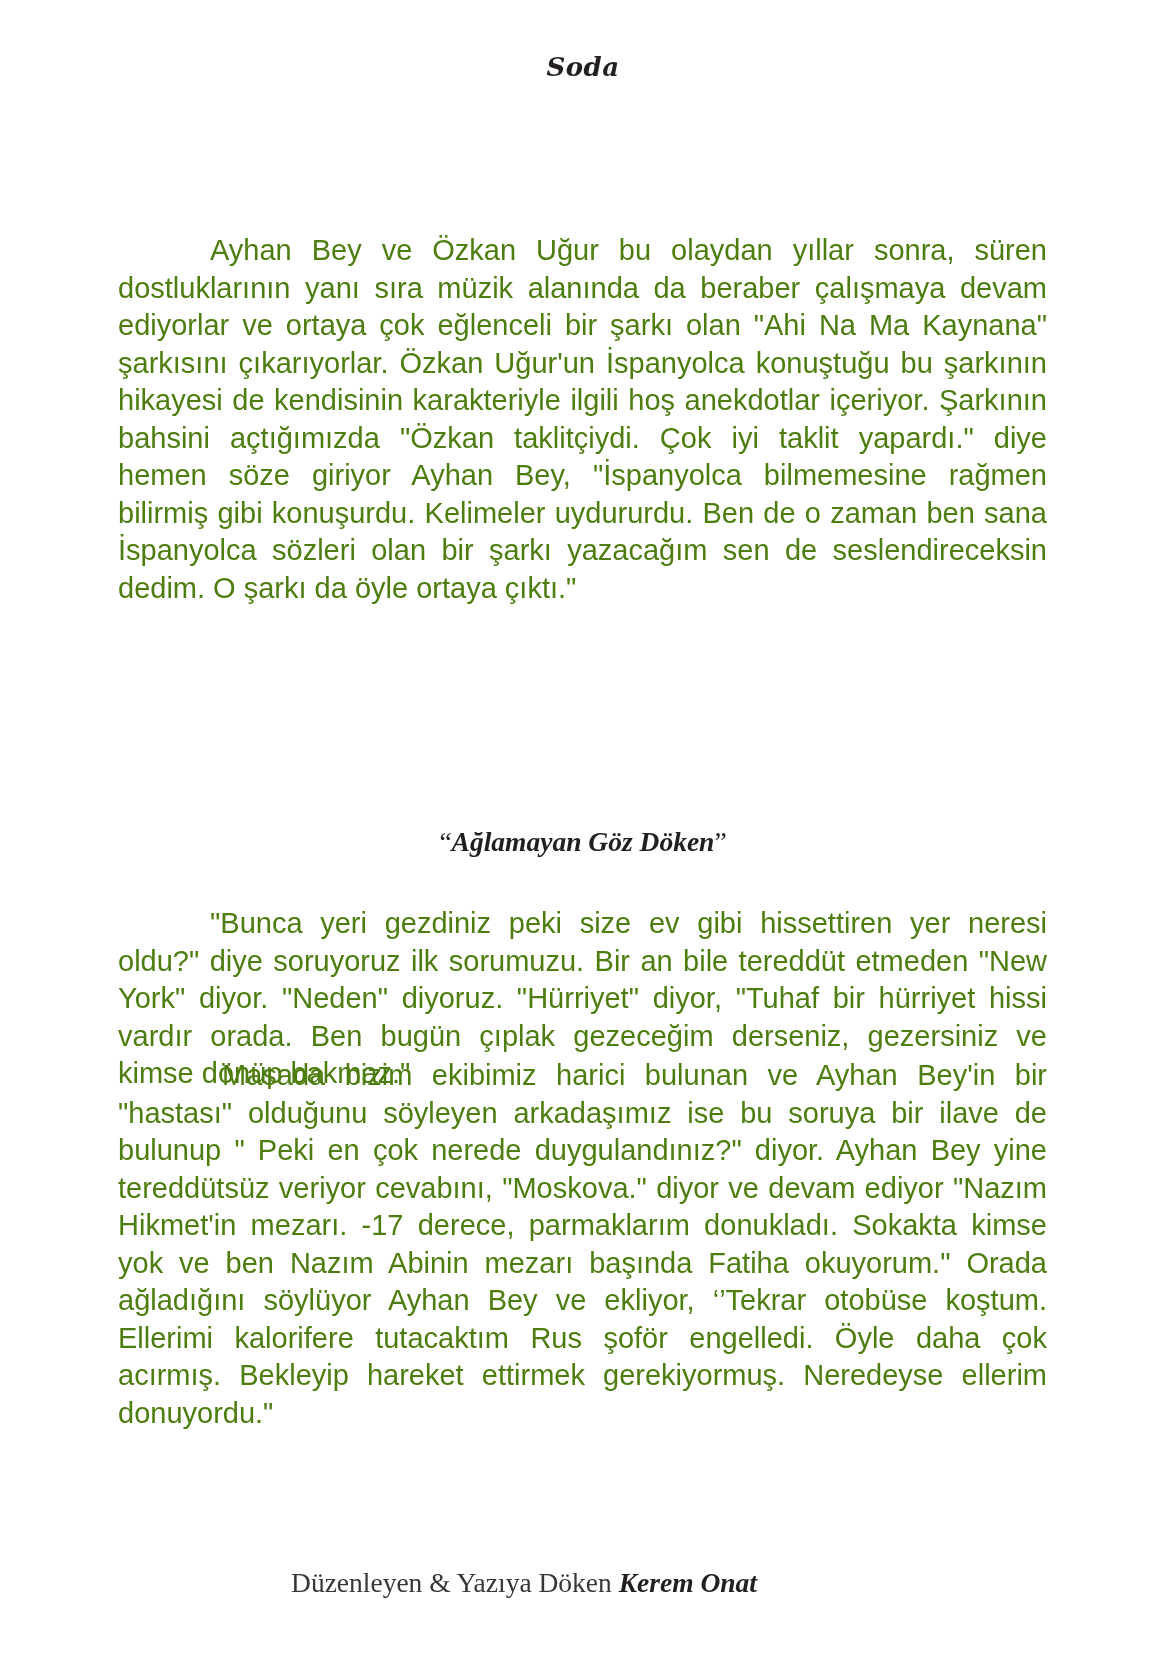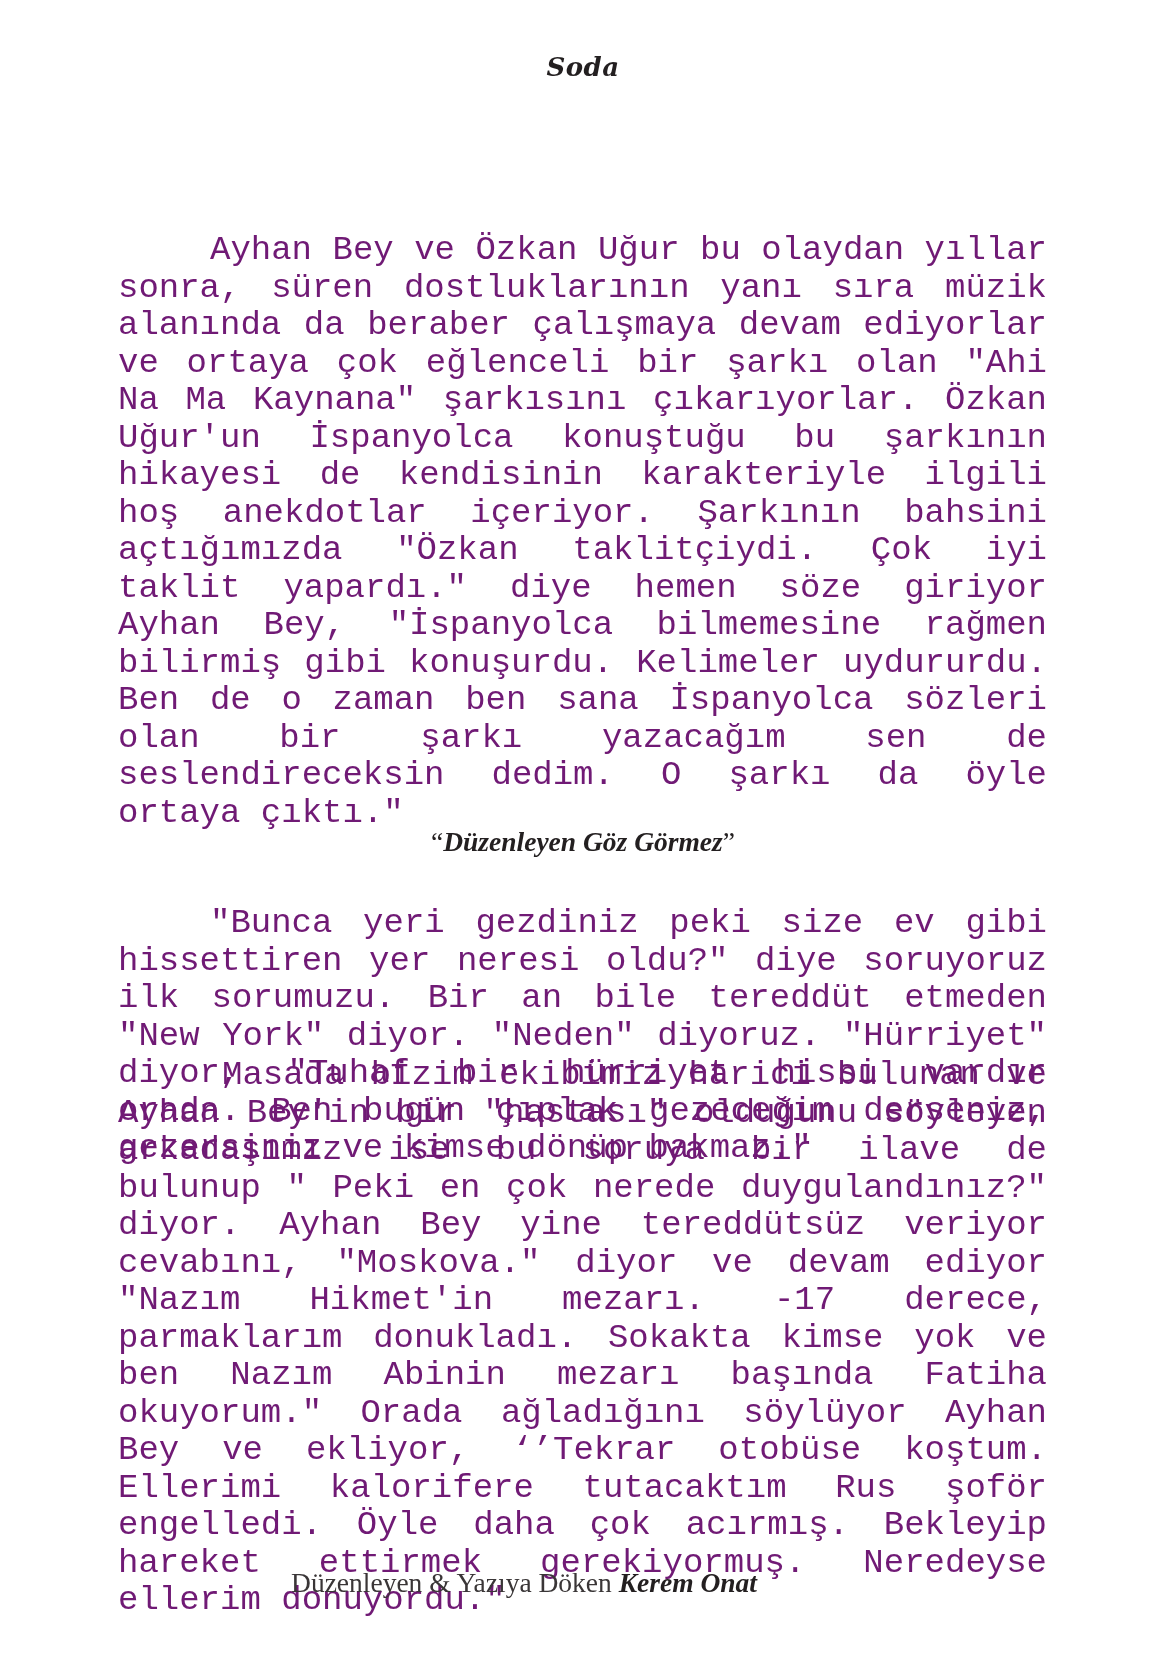--- a/index.html
+++ b/index.html
@@ -5,22 +5,22 @@
   html, body { margin: 0; padding: 0; background: #ffffff; }
   body { width: 1166px; height: 1654px; position: relative; overflow: hidden; color: #231f20; }
   .page { position: absolute; left: 0; top: 0; width: 1166px; height: 1654px; }
   .running-head {
     position: absolute; left: 0; width: 1166px; top: 52px; text-align: center;
     font-family: "DejaVu Serif", serif; font-style: italic; font-weight: bold;
     font-size: 26px; color: #231f20; letter-spacing: 0.5px;
   }
   .body-text {
     position: absolute; left: 118px; width: 929px;
-    font-family: Liberation Mono, monospace; font-size: 34px; line-height: 37.5px;
-    text-align: justify; color: #701a75;
+    font-family: Liberation Sans, sans-serif; font-size: 29px; line-height: 37.5px;
+    text-align: justify; color: #4d7c0f;
   }
   .body-text p { margin: 0; }
   .indent { text-indent: 92px; }
   .indent2 { text-indent: 104px; }
   .p1 { top: 232px; }
   .p2 { top: 642px; }
   .heading {
     position: absolute; left: 0; width: 1166px; top: 826px; text-align: center;
     font-family: "Liberation Serif", serif; font-size: 27.5px; color: #231f20;
   }
@@ -39,21 +39,21 @@
 <div class="page">
 
   <div class="running-head">Soda</div>
 
   <div class="body-text p1">
     <p class="indent">Ayhan Bey ve Özkan Uğur bu olaydan yıllar sonra, süren dostluklarının yanı sıra müzik alanında da beraber çalışmaya devam ediyorlar ve ortaya çok eğlenceli bir şarkı olan "Ahi Na Ma Kaynana" şarkısını çıkarıyorlar. Özkan Uğur'un İspanyolca konuştuğu bu şarkının hikayesi de kendisinin karakteriyle ilgili hoş anekdotlar içeriyor. Şarkının bahsini açtığımızda "Özkan taklitçiydi. Çok iyi taklit yapardı." diye hemen söze giriyor Ayhan Bey, "İspanyolca bilmemesine rağmen bilirmiş gibi konuşurdu. Kelimeler uydururdu. Ben de o zaman ben sana İspanyolca sözleri olan bir şarkı yazacağım sen de seslendireceksin dedim. O şarkı da öyle ortaya çıktı."</p>
   </div>
 
 
   <div class="heading">
-    <span>“</span><span class="title">Düzenleyen Göz Görmez</span><span>”</span>
+    <span>“</span><span class="title">Ağlamayan Göz Döken</span><span>”</span>
   </div>
 
   <div class="body-text p3">
     <p class="indent">"Bunca yeri gezdiniz peki size ev gibi hissettiren yer neresi oldu?" diye soruyoruz ilk sorumuzu. Bir an bile tereddüt etmeden "New York" diyor. "Neden" diyoruz. "Hürriyet" diyor, "Tuhaf bir hürriyet hissi vardır orada. Ben bugün çıplak gezeceğim derseniz, gezersiniz ve kimse dönüp bakmaz."</p>
   </div>
 
   <div class="body-text p4">
     <p class="indent2">Masada bizim ekibimiz harici bulunan ve Ayhan Bey'in bir "hastası" olduğunu söyleyen arkadaşımız ise bu soruya bir ilave de bulunup " Peki en çok nerede duygulandınız?" diyor. Ayhan Bey yine tereddütsüz veriyor cevabını, "Moskova." diyor ve devam ediyor "Nazım Hikmet'in mezarı. -17 derece, parmaklarım donukladı. Sokakta kimse yok ve ben Nazım Abinin mezarı başında Fatiha okuyorum." Orada ağladığını söylüyor Ayhan Bey ve ekliyor, ‘’Tekrar otobüse koştum. Ellerimi kalorifere tutacaktım Rus şoför engelledi. Öyle daha çok acırmış. Bekleyip hareket ettirmek gerekiyormuş. Neredeyse ellerim donuyordu."</p>
   </div>
 

